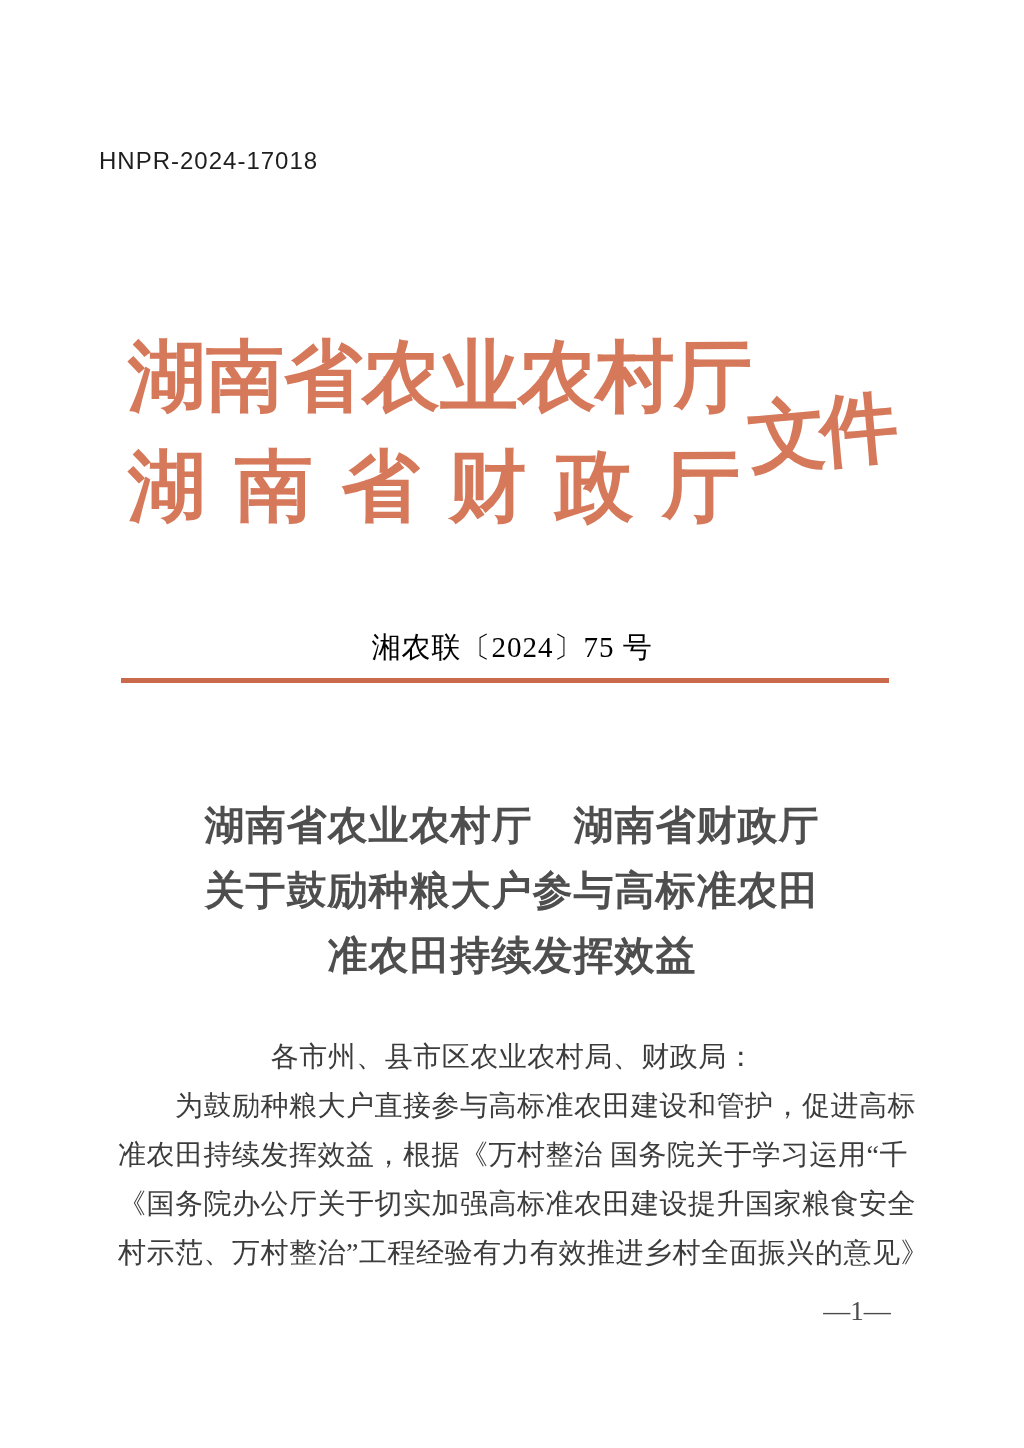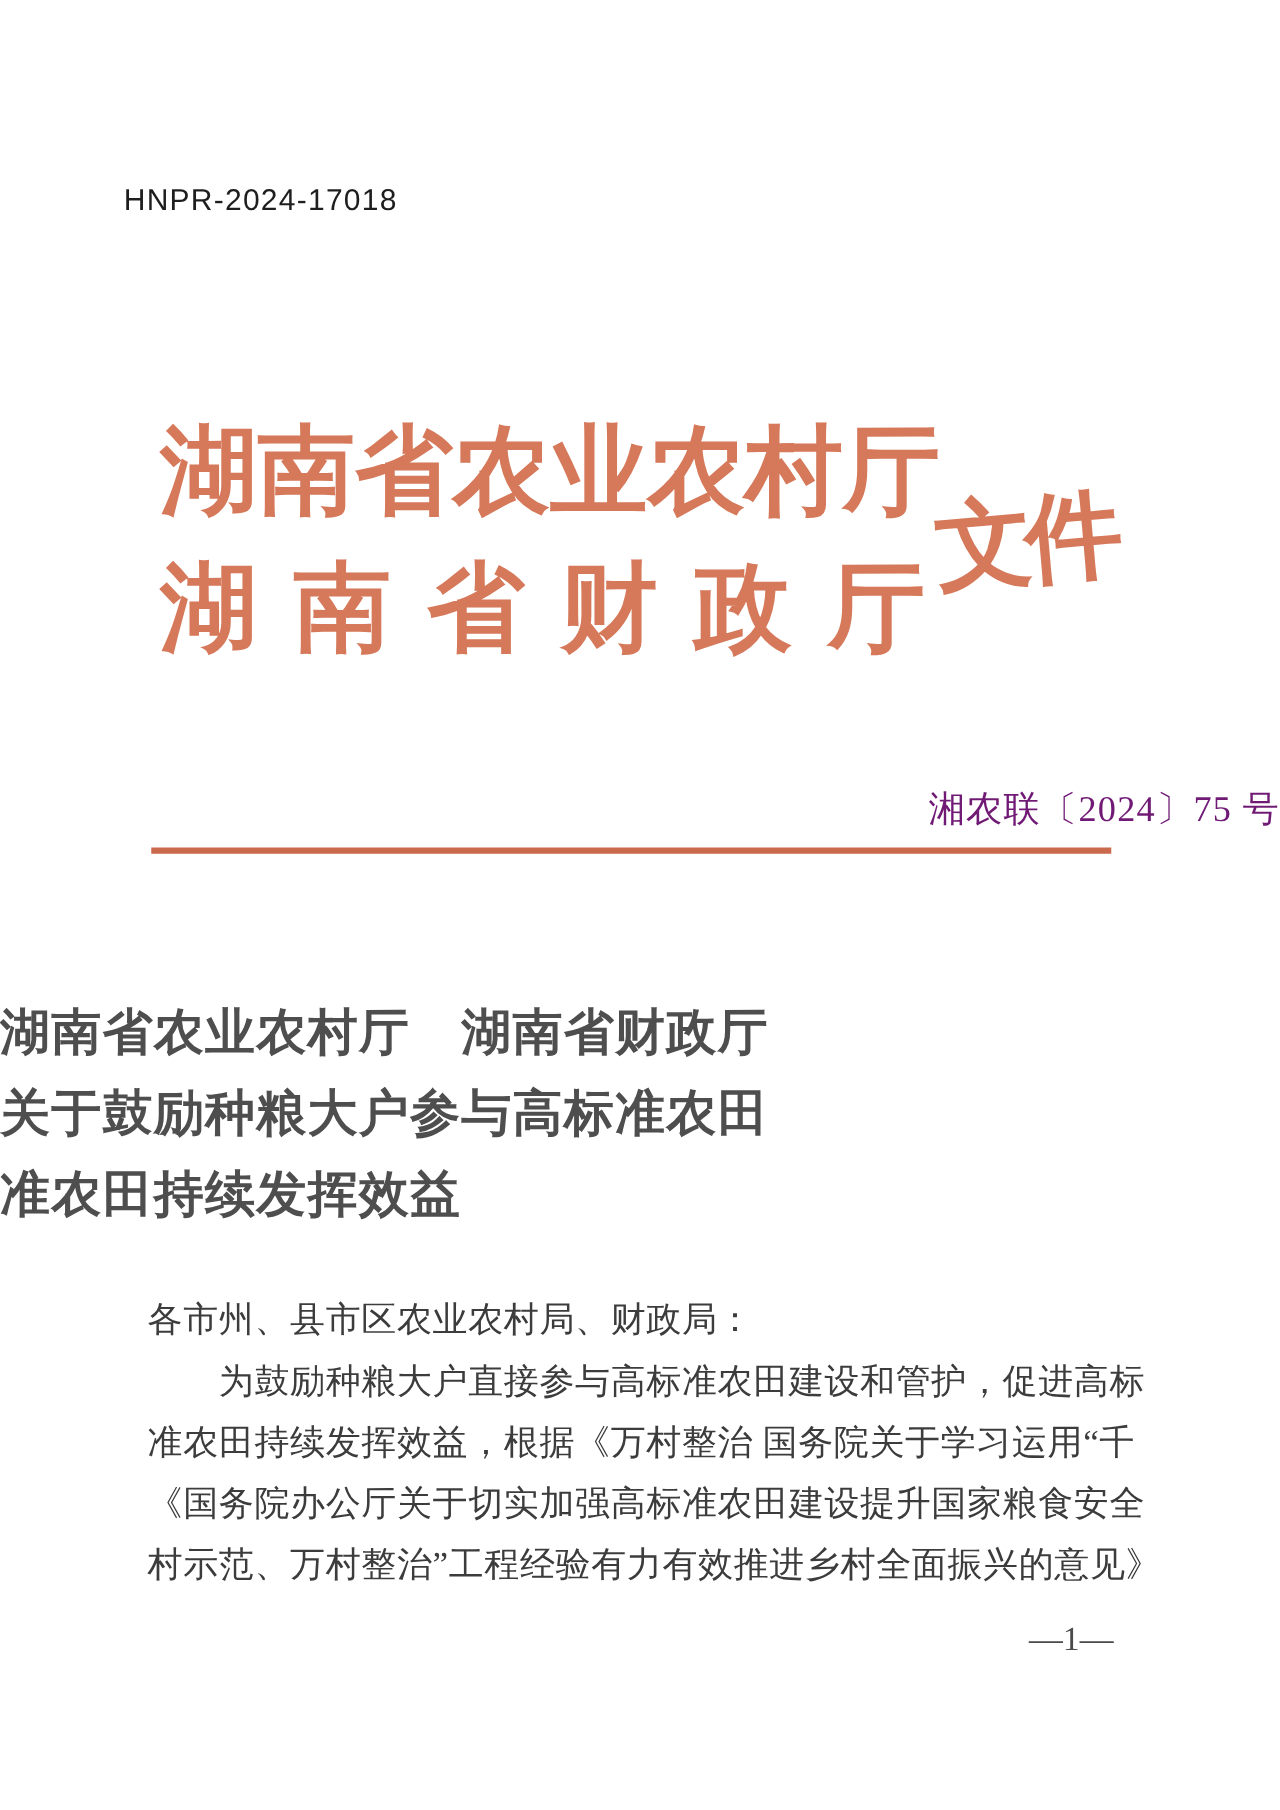--- a/index.html
+++ b/index.html
@@ -34,50 +34,51 @@
   .wenjian{
     position:absolute;left:748px;top:394px;
     font-size:78px;font-weight:700;color:#d6795a;
     letter-spacing:-6px;line-height:1;white-space:nowrap;
     transform:rotate(-5deg);
   }
 
   
   .doc-number{
     position:absolute;left:0;top:628px;width:1024px;
-    text-align:right;
-    font-size:29px;color:#701a75;
+    text-align:center;
+    font-size:29px;color:#000000;
     letter-spacing:1px;
     white-space:nowrap;
   }
 
   
   .red-rule{
     position:absolute;left:121px;top:678px;
     width:768px;height:5px;
     background:#ca6a4c;
   }
 
   
   .title{
     position:absolute;left:0;top:793px;width:1024px;margin:0;
+    text-align:center;
     font-size:40px;line-height:65px;font-weight:700;
     color:#4e4e4e;
     letter-spacing:1px;
   }
   .title-line{white-space:nowrap;}
 
   
   .body-block{
     position:absolute;left:118px;top:1032px;width:790px;
     font-size:28px;line-height:49px;
     color:#3c3c3c;
     letter-spacing:0.5px;
   }
-  .body-block p{margin:0;white-space:nowrap;}
+  .body-block p{margin:0;white-space:nowrap;text-align:center;}
   .indent{padding-left:57px;}
 
   
   .page-number{
     position:absolute;left:812px;top:1296px;width:90px;
     text-align:center;
     font-size:27px;color:#4a4a4a;
     white-space:nowrap;
   }
 </style>

